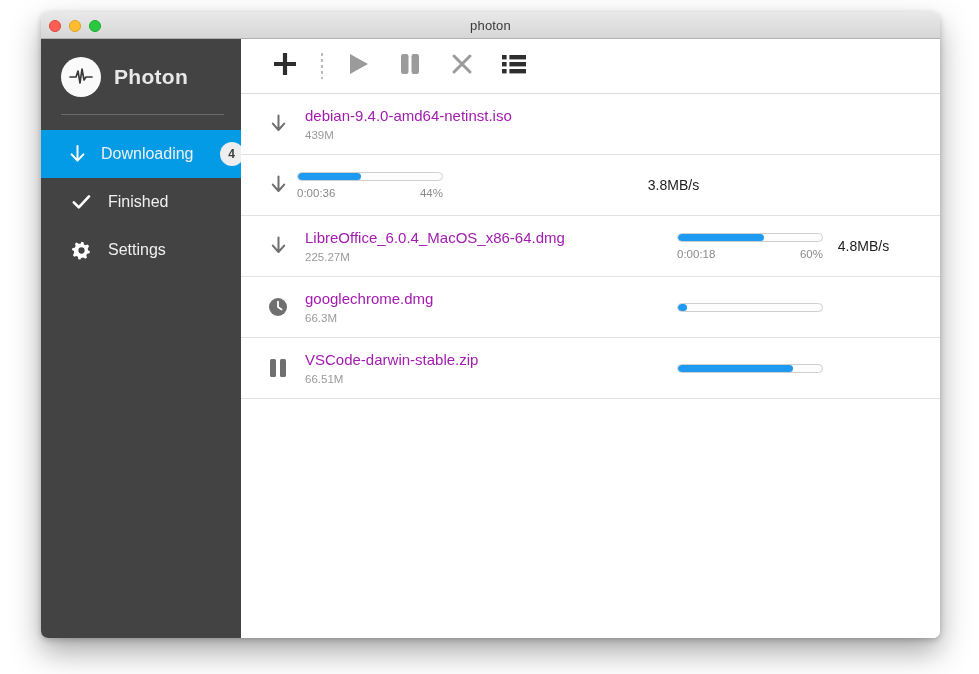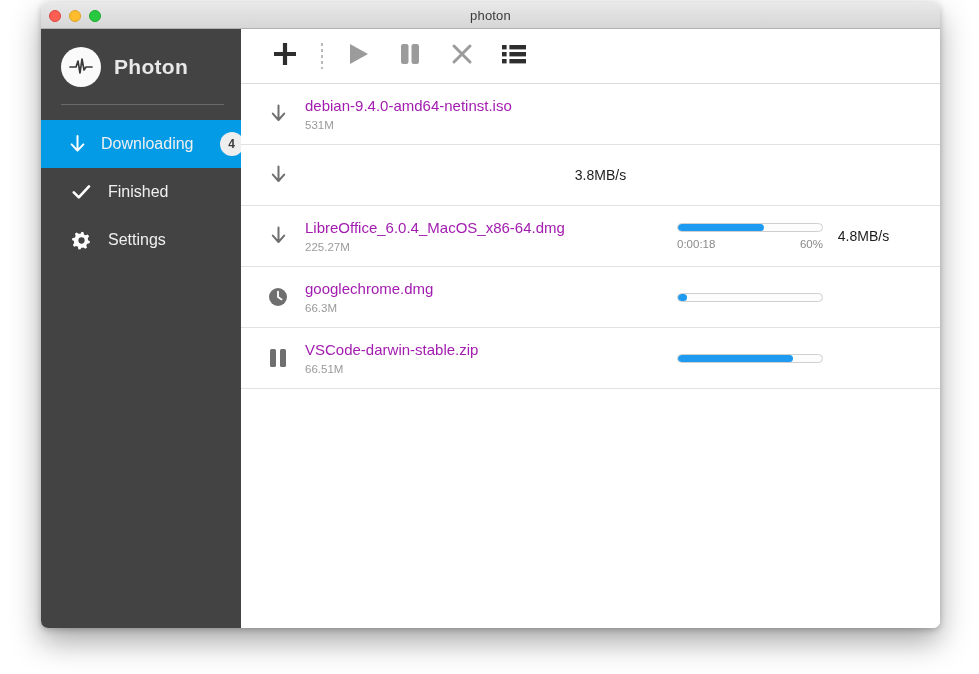--- a/index.html
+++ b/index.html
@@ -6,21 +6,21 @@
   html, body {
     width: 979px; height: 674px;
     background: #ffffff;
     font-family: "Liberation Sans", sans-serif;
     overflow: hidden;
   }
   .page { position: relative; width: 979px; height: 674px; background:#fff; }
 
   
   .window {
-    position: absolute; left: 41px; top: 2px;
+    position: absolute; left: 41px; top: 12px;
     width: 899px; height: 626px;
     border-radius: 7px;
     background: #fff;
     box-shadow: 0 14px 30px rgba(0,0,0,0.34), 0 2px 6px rgba(0,0,0,0.22);
     overflow: hidden;
     display: flex; flex-direction: column;
   }
 
   
   .titlebar {
@@ -267,30 +267,39 @@
         <div class="list">
 
           <div class="row">
             <div class="row-status">
               <svg width="15" height="20" viewBox="0 0 15 20" aria-hidden="true">
                 <path d="M7.5 1.5 V15 M1.8 9.6 L7.5 16 L13.2 9.6" fill="none" stroke="#6f6f6f" stroke-width="2" stroke-linecap="round" stroke-linejoin="round"></path>
               </svg>
             </div>
             <div class="row-info">
               <div class="row-name">debian-9.4.0-amd64-netinst.iso</div>
-              <div class="row-size">531M</div>
+              <div class="row-size">439M</div>
             </div>
             <div class="row-speed"></div>
           </div>
 
           <div class="row">
             <div class="row-status">
               <svg width="15" height="20" viewBox="0 0 15 20" aria-hidden="true">
                 <path d="M7.5 1.5 V15 M1.8 9.6 L7.5 16 L13.2 9.6" fill="none" stroke="#6f6f6f" stroke-width="2" stroke-linecap="round" stroke-linejoin="round"></path>
               </svg>
+            </div>
+            <div class="row-progress">
+              <div class="bar">
+                  <span style="width:44%"></span>
+                </div>
+              <div class="bar-meta">
+                <span class="eta">0:00:36</span>
+                <span class="pct">44%</span>
+              </div>
             </div>
             <div class="row-speed">3.8MB/s</div>
           </div>
 
           <div class="row">
             <div class="row-status">
               <svg width="15" height="20" viewBox="0 0 15 20" aria-hidden="true">
                 <path d="M7.5 1.5 V15 M1.8 9.6 L7.5 16 L13.2 9.6" fill="none" stroke="#6f6f6f" stroke-width="2" stroke-linecap="round" stroke-linejoin="round"></path>
               </svg>
             </div>

